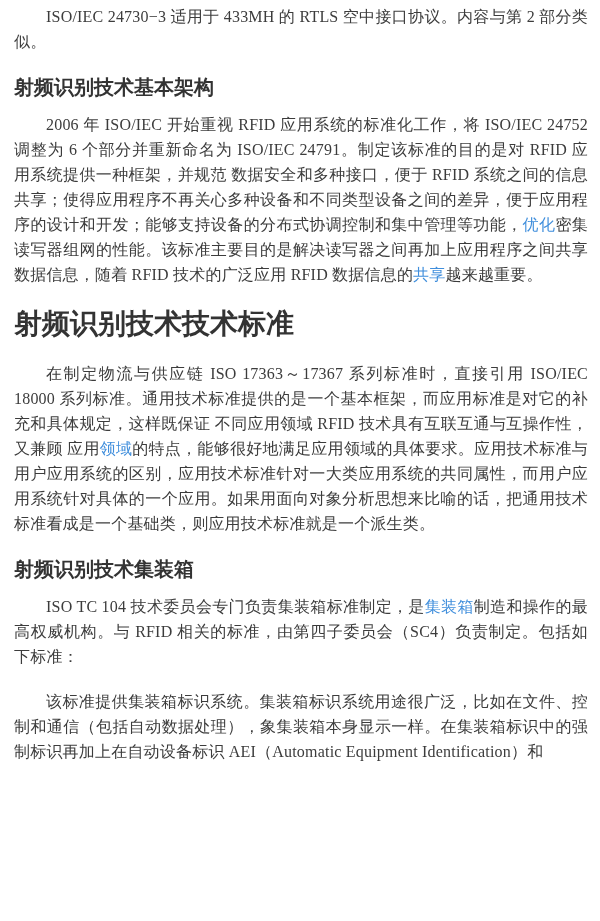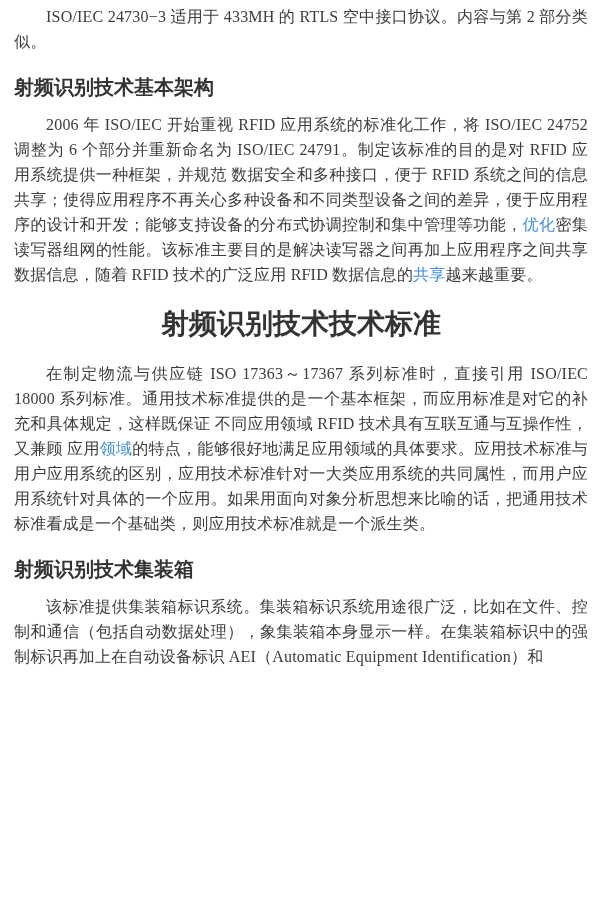--- a/index.html
+++ b/index.html
@@ -27,21 +27,20 @@
     text-align: justify;
     letter-spacing: 0.2px;
   }
   .doc h1 {
     margin: 0 0 20px 0;
     font-family: "Liberation Sans", "DejaVu Sans", sans-serif;
     font-size: 28px;
     line-height: 34px;
     font-weight: 700;
     color: var(--heading-color, #333333);
-    text-align: center;
   }
   .doc h2 {
     margin: 0 0 12px 0;
     font-family: Liberation Sans, sans-serif;
     font-size: 20px;
     line-height: 26px;
     font-weight: 700;
     color: var(--heading-color, #333333);
   }
   .doc a.inline-link {
@@ -61,17 +60,18 @@
 
   <p><span>2006 年 ISO/IEC 开始重视 RFID 应用系统的标准化工作，将 ISO/IEC 24752 调整为 6 个部分并重新命名为 ISO/IEC 24791。制定该标准的目的是对 RFID 应用系统提供一种框架，并规范 数据安全和多种接口，便于 RFID 系统之间的信息共享；使得应用程序不再关心多种设备和不同类型设备之间的差异，便于应用程序的设计和开发；能够支持设备的分布式协调控制和集中管理等功能，</span><a class="inline-link">优化</a><span>密集读写器组网的性能。该标准主要目的是解决读写器之间再加上应用程序之间共享数据信息，随着 RFID 技术的广泛应用 RFID 数据信息的</span><a class="inline-link">共享</a><span>越来越重要。</span></p>
 
   <h1>射频识别技术技术标准</h1>
 
 
   <p><span>在制定物流与供应链 ISO 17363～17367 系列标准时，直接引用 ISO/IEC 18000 系列标准。通用技术标准提供的是一个基本框架，而应用标准是对它的补充和具体规定，这样既保证 不同应用领域 RFID 技术具有互联互通与互操作性，又兼顾 应用</span><a class="inline-link">领域</a><span>的特点，能够很好地满足应用领域的具体要求。应用技术标准与用户应用系统的区别，应用技术标准针对一大类应用系统的共同属性，而用户应用系统针对具体的一个应用。如果用面向对象分析思想来比喻的话，把通用技术标准看成是一个基础类，则应用技术标准就是一个派生类。</span></p>
 
   <h2>射频识别技术集装箱</h2>
 
+  <p><span>ISO TC 104 技术委员会专门负责集装箱标准制定，是</span><a class="inline-link">集装箱</a><span>制造和操作的最高权威机构。与 RFID 相关的标准，由第四子委员会（SC4）负责制定。包括如下标准：</span></p>
 
 
   <p><span>该标准提供集装箱标识系统。集装箱标识系统用途很广泛，比如在文件、控制和通信（包括自动数据处理），象集装箱本身显示一样。在集装箱标识中的强制标识再加上在自动设备标识 AEI（Automatic Equipment Identification）和</span></p>
 
 </main>
 
 </body></html>

